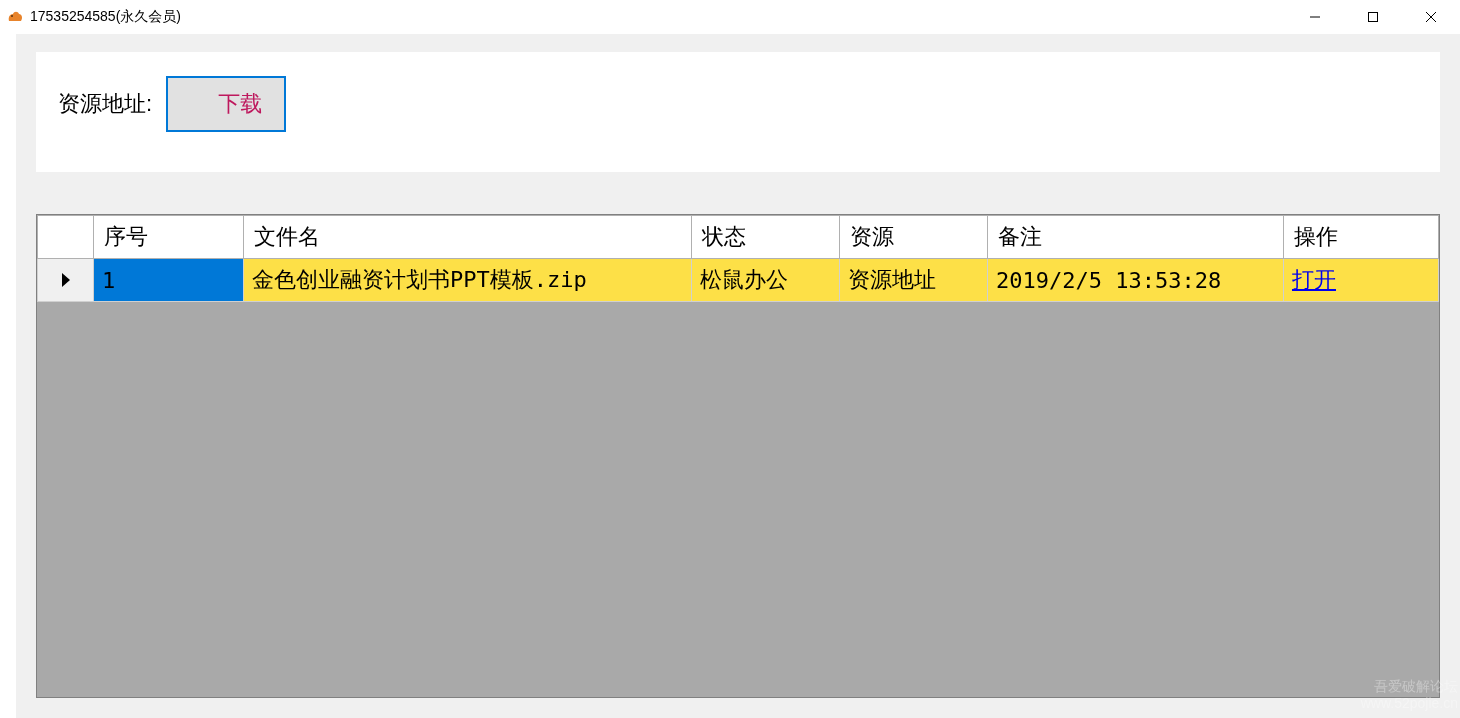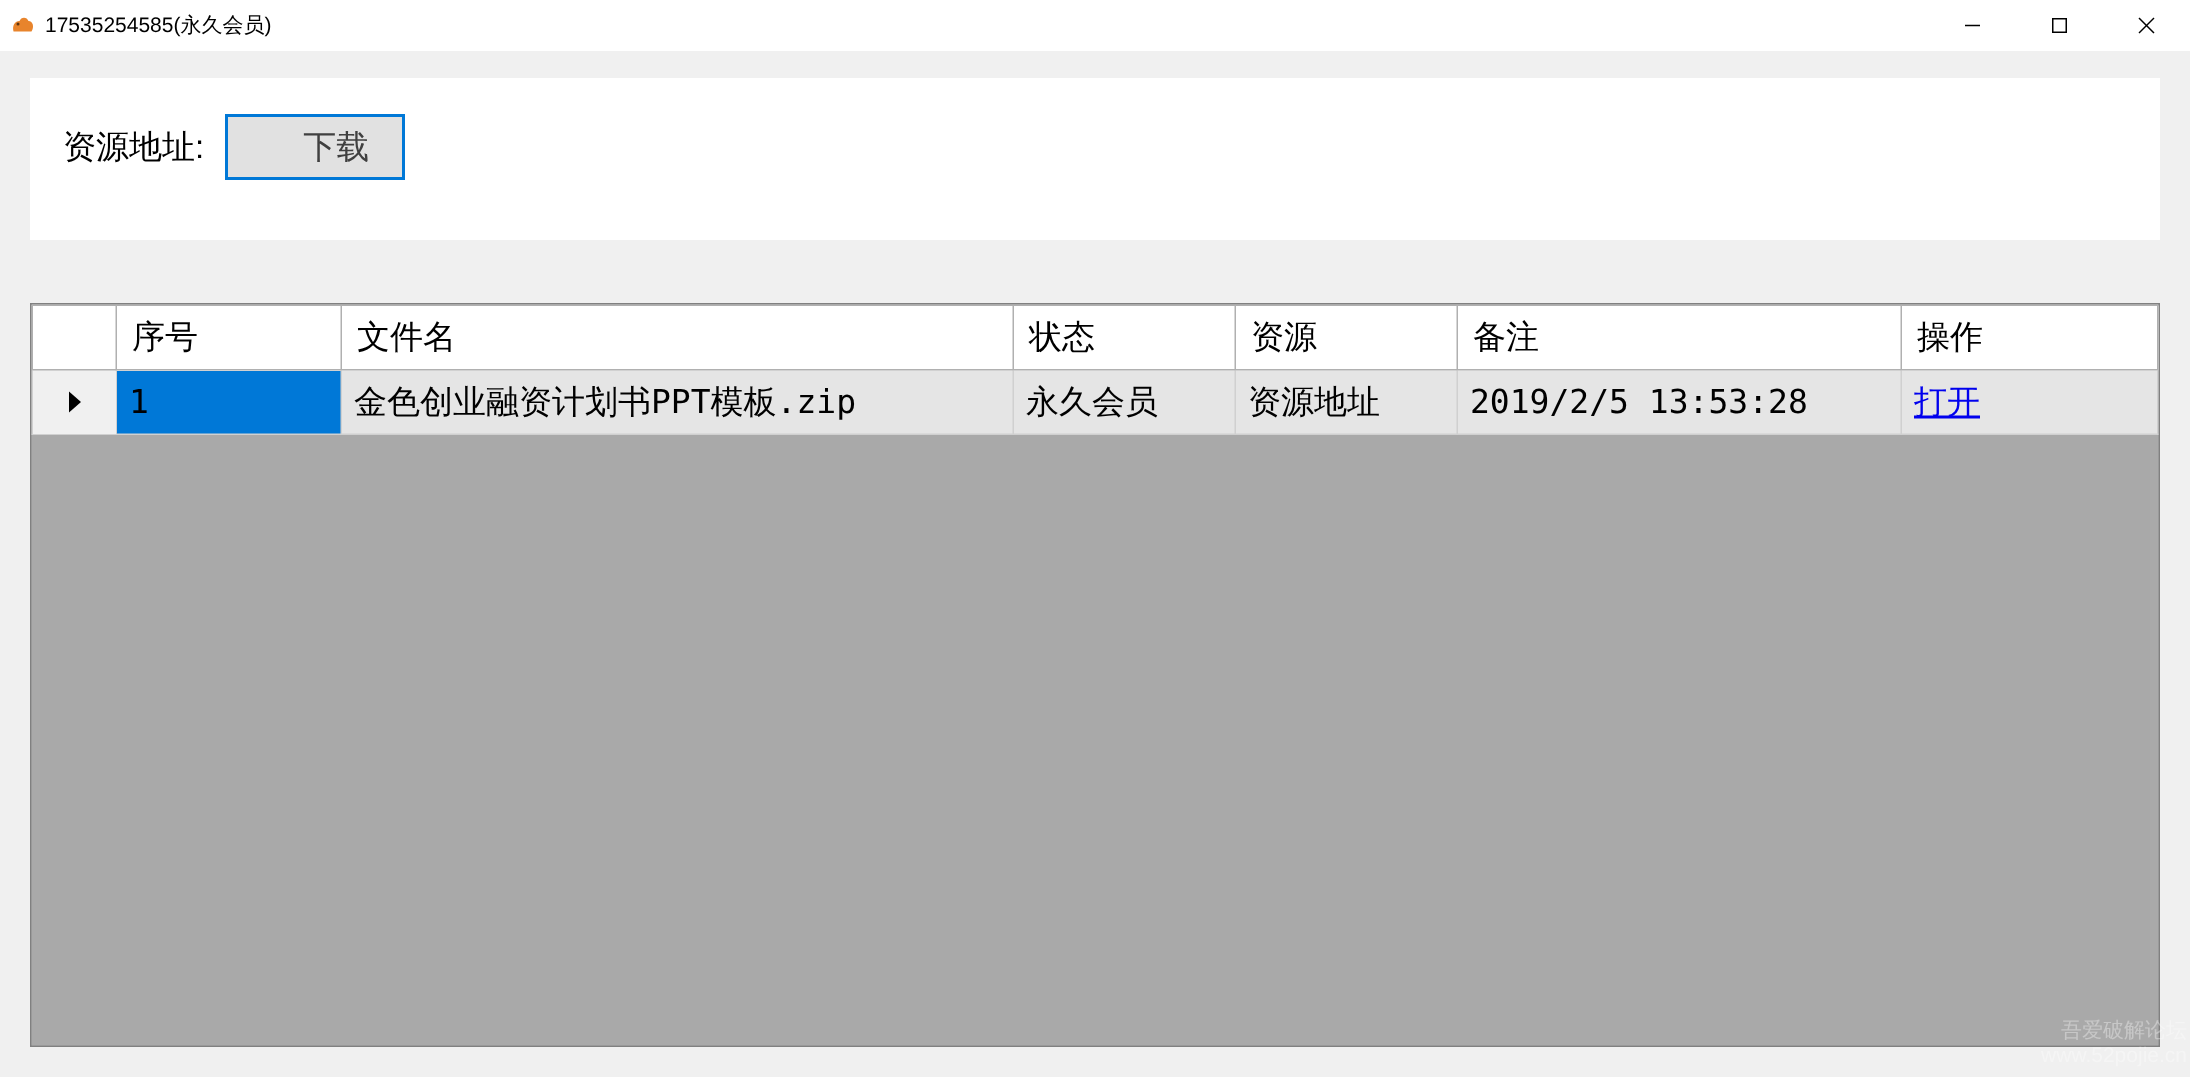--- a/index.html
+++ b/index.html
@@ -54,20 +54,21 @@
       color: #000;
       cursor: default;
     }
     .win-btn svg { display:block; }
     .client-area {
       flex: 1;
       background: #f0f0f0;
       padding: 0;
       display: flex;
       flex-direction: column;
+      margin-left: 16px;
     }
     .url-panel {
       margin: 18px 20px 0 20px;
       background: #ffffff;
       padding: 24px 28px 40px 22px;
       display: flex;
       align-items: center;
       gap: 14px;
     }
     .url-label {
@@ -80,44 +81,44 @@
       height: 46px;
       border: 1px solid #808080;
       background: #ffffff;
       font-family: "SimSun", monospace;
       font-size: 24px;
       padding: 0 10px;
       color: #000;
     }
     .download-btn {
       width: 120px;
-      height: 44px;
+      height: 56px;
       background: #e1e1e1;
       border: 2px solid #0078d7;
       font-size: 22px;
-      color: #404040;
+      color: #be185d;
       cursor: default;
       display: flex;
       align-items: center;
       justify-content: center;
       padding-left: 28px;
     }
     .grid-wrap {
       margin: 42px 20px 20px 20px;
       border: 1px solid #808080;
       background: #a9a9a9;
       flex: 1;
       display: flex;
       flex-direction: column;
       overflow: hidden;
     }
     table.grid {
       border-collapse: collapse;
       width: 100%;
-      background: #e5e5e5;
+      background: #fde047;
       table-layout: fixed;
     }
     table.grid th {
       text-align: left;
       font-weight: normal;
       font-size: 22px;
       background: #ffffff;
       border: 1px solid #b0b0b0;
       padding: 6px 10px;
       color: #000;
@@ -242,21 +243,21 @@
             <th>资源</th>
             <th>备注</th>
             <th>操作</th>
           </tr>
         </thead>
         <tbody>
           <tr>
             <td class="rowhdr rowhdr-indicator"></td>
             <td class="selected">1</td>
             <td>金色创业融资计划书PPT模板.zip</td>
-            <td>永久会员</td>
+            <td>松鼠办公</td>
             <td>资源地址</td>
             <td>2019/2/5 13:53:28</td>
             <td>
               <span class="link-cell">打开</span>
             </td>
           </tr>
         </tbody>
       </table>
       <div class="grid-fill"></div>
     </div>

